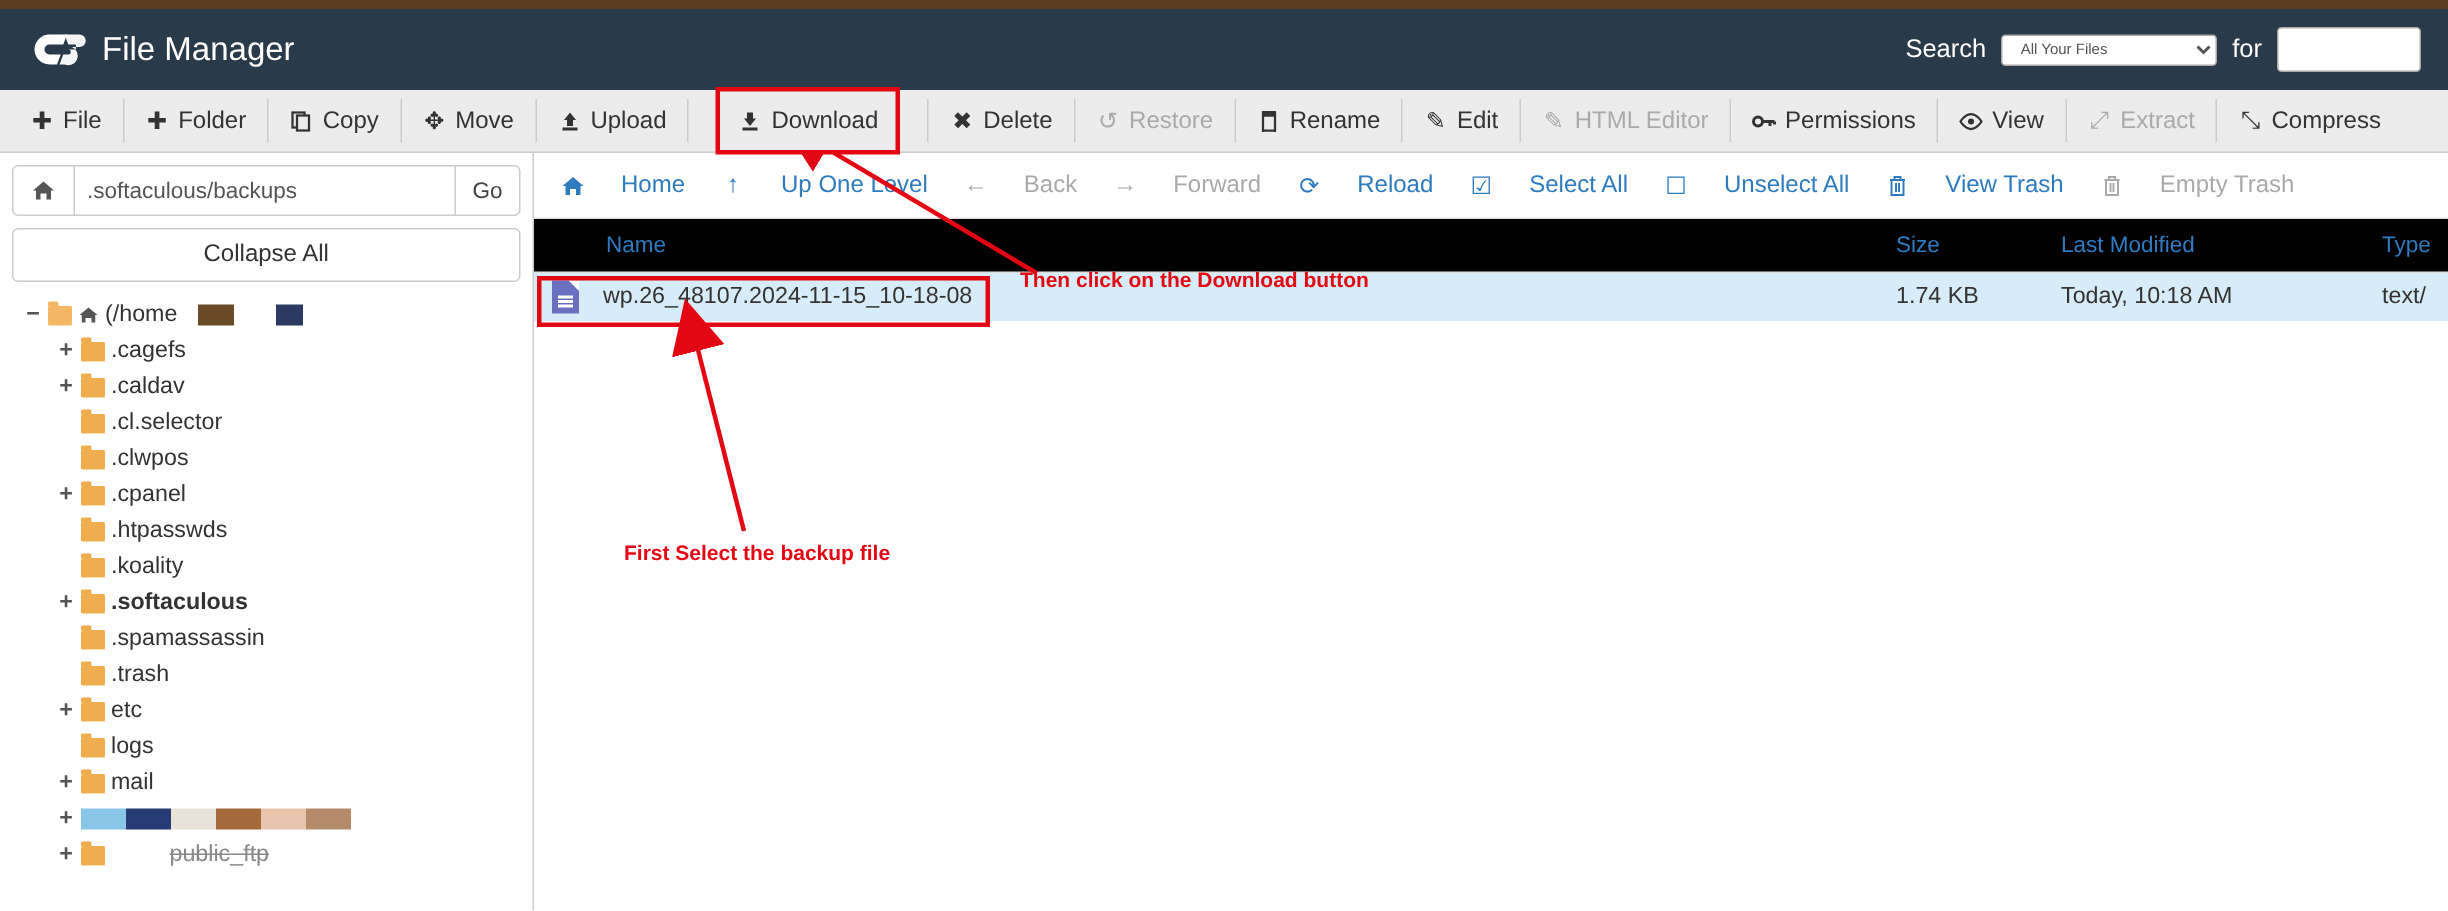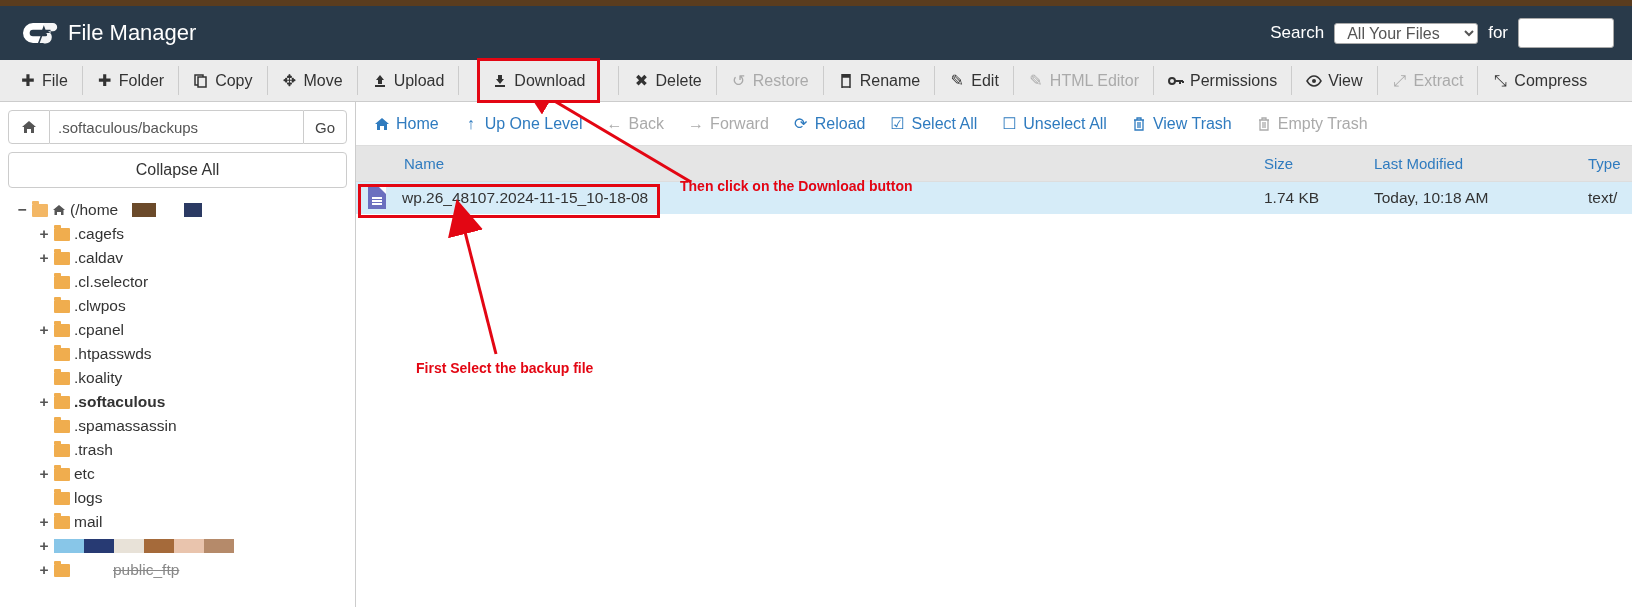--- a/index.html
+++ b/index.html
@@ -4,21 +4,21 @@
 <style>
   * { box-sizing: border-box; margin: 0; padding: 0; }
   html, body { width: 1632px; height: 607px; font-family: Arial, Helvetica, sans-serif; font-size: 15px; color: #333; overflow: hidden; }
   .browser-bar { height: 6px; background: #5a3c1e; }
   
   .header { background: #293a4a; color: #fff; height: 54px; display: flex; align-items: center; padding: 0 18px; }
   .header .logo { display: flex; align-items: center; gap: 10px; font-size: 22px; }
   .header .logo svg { width: 40px; height: 28px; }
   .header .spacer { flex: 1; }
   .header .search { display: flex; align-items: center; gap: 10px; font-size: 17px; }
-  .header select { height: 21px; border: 1px solid #aaa; border-radius: 3px; padding: 0 8px; font-size: 16px; min-width: 144px; background:#fff; color:#555;}
+  .header select { height: 21px; border: 1px solid #aaa; border-radius: 3px; padding: 0 8px; font-size: 10px; min-width: 144px; background:#fff; color:#555;}
   .header input[type=text] { height: 30px; width: 96px; border: 1px solid #aaa; border-radius: 3px; padding: 0 6px; }
   
   .toolbar { background: #ececec; border-bottom: 1px solid #ccc; height: 42px; display: flex; align-items: stretch; padding: 0 8px; }
   .toolbar .btn { display: flex; align-items: center; gap: 6px; padding: 0 12px; font-size: 16px; color: #333; cursor: pointer; position: relative; }
   .toolbar .btn.disabled { color: #aaa; cursor: default; }
   .toolbar .sep { width: 1px; background: #ccc; margin: 6px 2px; }
   .toolbar .btn .ic { width: 16px; height: 16px; display:inline-flex; align-items:center; justify-content:center; }
   .highlight-download { border: 3px solid #e30613; margin: -2px 16px; }
   
   .content { display: flex; height: calc(607px - 6px - 54px - 42px); justify-content: center; }
@@ -37,25 +37,25 @@
   .tree .children { margin-left: 22px; }
   .folder-ico { width:16px; height:13px; background:#f0ad4e; border-radius:1px; position:relative; display:inline-block; }
   .folder-ico.open { background:#f3b765; }
   .folder-ico::before { content:""; position:absolute; top:-3px; left:0; width:7px; height:3px; background:inherit; border-radius:1px 1px 0 0;}
   .home-ico { display:inline-flex; }
   .bold { font-weight:bold; }
   .colorblocks { display:inline-flex; gap:0; }
   .colorblocks span { width:30px; height:14px; display:inline-block; }
   
   .rtoolbar { height: 44px; display:flex; align-items:center; gap: 24px; padding: 0 18px; font-size:16px; border-bottom:1px solid #ddd; }
-  .rtoolbar .btn { display:flex; align-items:center; gap:6px; color:#2f7bbf; cursor:pointer; }
+  .rtoolbar .btn { display:flex; align-items:center; gap:24px; color:#2f7bbf; cursor:pointer; }
   .rtoolbar .btn.disabled { color:#aaa; cursor:default; }
   .rtoolbar .ic { width:16px; height:16px; display:inline-flex; align-items:center; justify-content:center;}
   
-  .thead { height: 36px; background:#e5e5e5; border-bottom:1px solid #ddd; display:flex; align-items:center; font-size:15px; color:#2f7bbf; }
+  .thead { height: 36px; background:#000000; border-bottom:1px solid #ddd; display:flex; align-items:center; font-size:15px; color:#2f7bbf; }
   .col-name { padding-left: 48px; flex: 1; }
   .col-size { width: 110px; }
   .col-mod  { width: 214px; }
   .col-type { width: 44px; }
   .trow { height: 32px; display:flex; align-items:center; background:#d6ecf8; font-size:15.5px; color:#333; }
   .trow .file-ico { margin: 0 10px 0 12px; width:18px; height:22px; background:#6b6fbf; position:relative; }
   .trow .file-ico::before { content:""; position:absolute; top:0; right:0; border-style:solid; border-width:0 7px 7px 0; border-color: transparent #fff transparent transparent; }
   .trow .file-ico::after { content:""; position:absolute; left:4px; right:4px; top:10px; height:2px; background:#fff; box-shadow: 0 3px 0 #fff, 0 6px 0 #fff; }
   .highlight-row { position:absolute; border:3px solid #e30613; pointer-events:none; }
   

